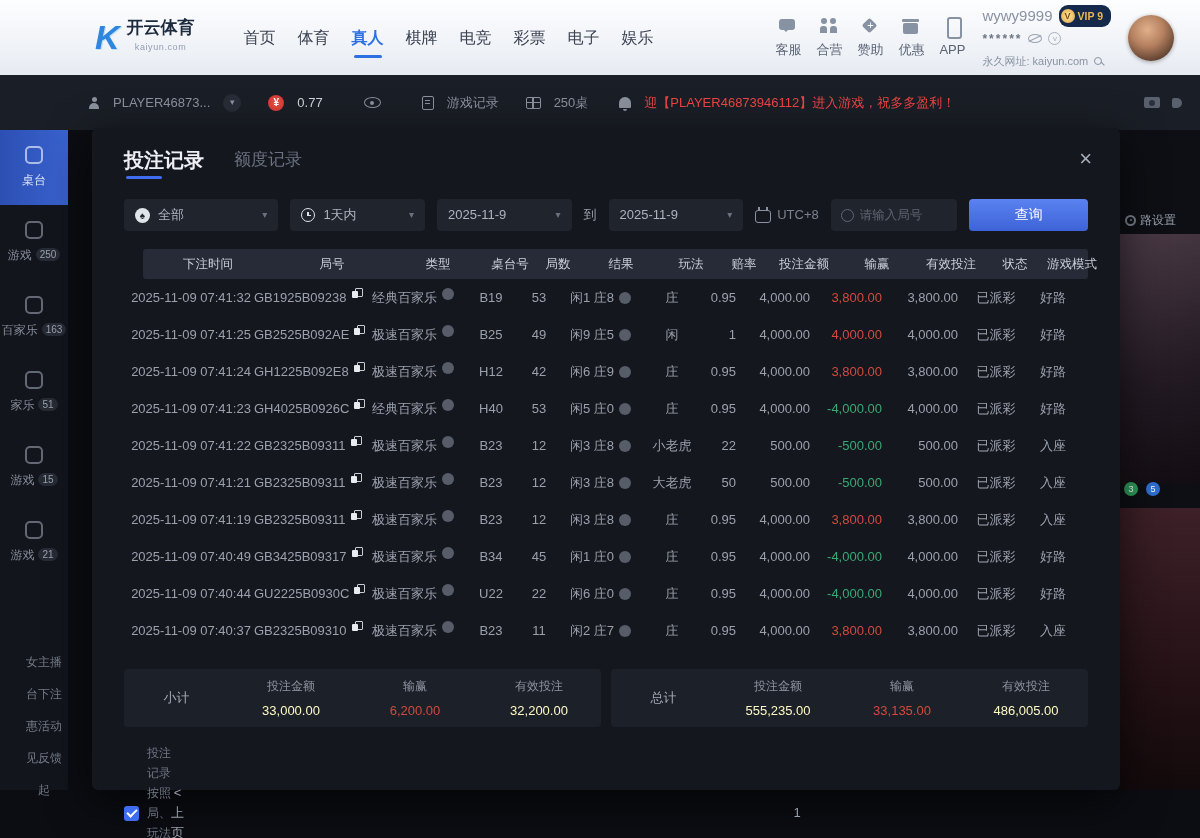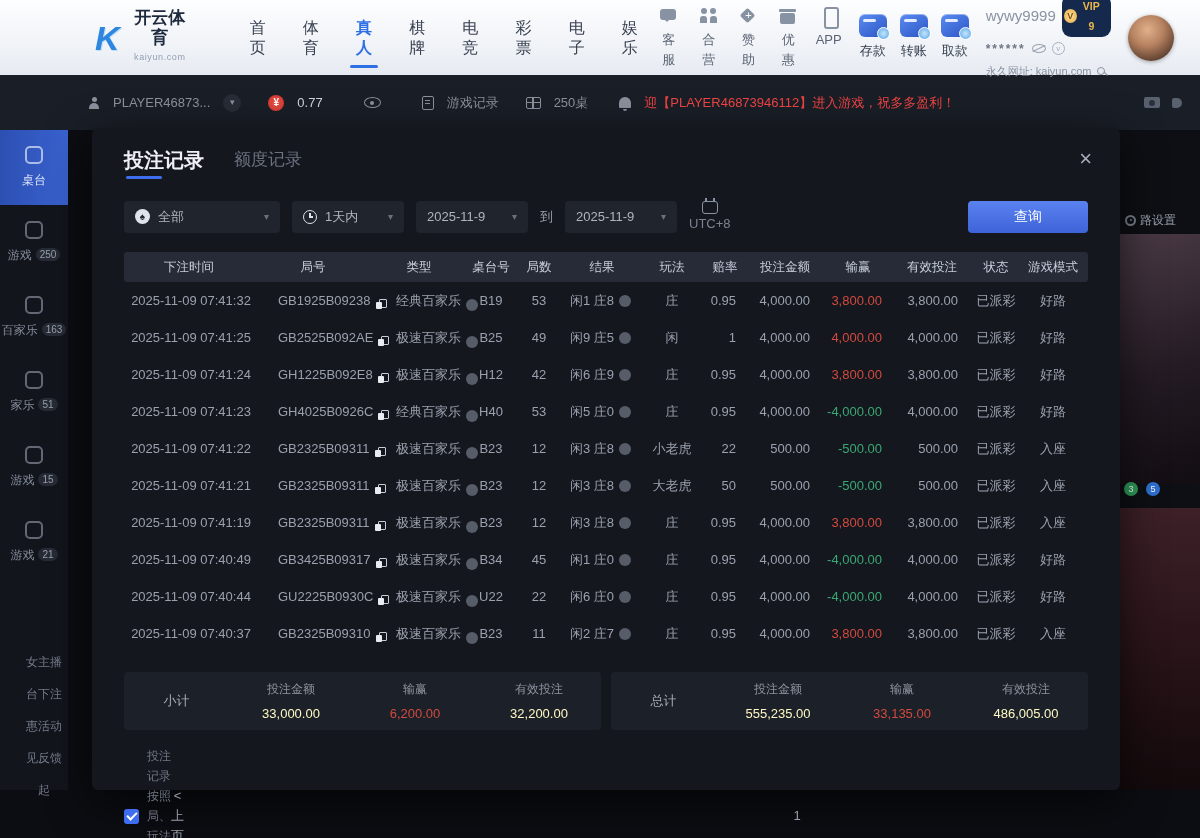--- a/index.html
+++ b/index.html
@@ -119,45 +119,45 @@
   .modal{position:absolute;top:128px;left:92px;width:1028px;height:662px;background:#14171e;border-radius:6px;z-index:10;
     padding:0 32px;box-shadow:0 12px 44px rgba(0,0,0,.65);}
   .modal-tabs{display:flex;gap:30px;padding-top:22px;align-items:center;}
   .mtab{font-size:17px;color:#6b7280;cursor:pointer;position:relative;padding-bottom:9px;}
   .mtab.active{font-size:20px;color:#eef0f5;font-weight:bold;}
   .mtab.active::after{content:"";position:absolute;left:2px;bottom:0;width:36px;height:3px;background:#3f6df0;border-radius:2px;}
   .close-x{position:absolute;top:20px;right:28px;font-size:22px;color:#a7adbb;cursor:pointer;line-height:1;}
 
   .filters{display:flex;align-items:center;gap:12px;margin-top:20px;}
   .fsel{height:32px;background:#20242d;border-radius:4px;display:flex;align-items:center;gap:8px;padding:0 11px;color:#aeb4c0;font-size:13px;cursor:pointer;}
-  .w156{width:156px;}.w118{width:112px;}
+  .w156{width:156px;}.w118{width:136px;}
   .chev{margin-left:auto;color:#6a7080;font-size:10px;}
   .ic-suit{width:15px;height:15px;border-radius:50%;background:#dfe3ea;color:#20232b;font-size:10px;line-height:15px;text-align:center;flex:0 0 auto;}
   .ic-suit::after{content:"♠";}
   .ic-clock{width:14px;height:14px;border:1.5px solid #dfe3ea;border-radius:50%;position:relative;flex:0 0 auto;}
   .ic-clock::before{content:"";position:absolute;left:5px;top:2.5px;width:1.5px;height:4px;background:#dfe3ea;}
   .ic-clock::after{content:"";position:absolute;left:5px;top:5.5px;width:4px;height:1.5px;background:#dfe3ea;}
   .to-label{color:#9aa0ac;font-size:13px;}
-  .tz{display:flex;align-items:center;color:#7b8290;font-size:13px;flex-direction:column;}
+  .tz{display:flex;align-items:center;gap:6px;color:#7b8290;font-size:13px;}
   .ic-cal{width:16px;height:13px;border:1.5px solid #8a93a3;border-radius:3px;position:relative;margin-top:2px;}
   .ic-cal::before{content:"";position:absolute;left:2px;top:-4px;width:2px;height:3px;background:#8a93a3;}
   .ic-cal::after{content:"";position:absolute;right:2px;top:-4px;width:2px;height:3px;background:#8a93a3;}
   .finput{width:128px;height:32px;background:#20242d;border-radius:4px;display:flex;align-items:center;gap:6px;padding:0 10px;}
   .ic-round{width:13px;height:13px;border:1.5px solid #5f6673;border-radius:50%;flex:0 0 auto;}
   .finput input{background:transparent;border:none;outline:none;color:#aeb4c0;font-size:12.5px;width:100%;}
   .finput input::placeholder{color:#5d6470;}
   .search-btn{margin-left:auto;width:120px;height:32px;background:linear-gradient(180deg,#5b82f0,#3d63d8);border:none;border-radius:4px;color:#fff;font-size:14px;cursor:pointer;}
 
   .grid13{display:grid;grid-template-columns:130px 118px 94px 50px 46px 80px 60px 46px 74px 72px 76px 52px 62px;align-items:center;}
-  .thead{margin-top:18px;background:#262b37;border-radius:3px;height:30px;color:#c9cedb;font-size:12.5px;}
+  .thead{margin-top:18px;background:#262b37;border-radius:3px;height:30px;color:#c9cedb;font-size:12.5px;margin-left:19px;}
   .th{text-align:center;white-space:nowrap;}
   .trow{height:37px;font-size:13px;color:#9aa1ad;}
   .td{white-space:nowrap;}
   .c-time{padding-left:4px;}
-  .c-round,.c-type{display:flex;align-items:flex-end;gap:5px;margin-left:24px;}
+  .c-round,.c-type{display:flex;align-items:flex-start;gap:5px;}
   .c-result{display:flex;align-items:center;gap:5px;padding-left:8px;}
   .c-c{text-align:center;}
   .c-r{text-align:right;padding-right:12px;}
   .win{color:#d24a3e;}
   .loss{color:#3aa873;}
   .ic-copy{position:relative;width:11px;height:12px;display:inline-block;flex:0 0 auto;}
   .ic-copy::before{content:"";position:absolute;left:3px;top:0;width:6px;height:7px;border:1px solid #c7ccd6;border-radius:1px;}
   .ic-copy::after{content:"";position:absolute;left:0;top:3px;width:6px;height:7px;background:#e8ebf0;border-radius:1px;}
   .ic-info{width:12px;height:12px;border-radius:50%;background:#565c68;display:inline-block;flex:0 0 auto;}
 
@@ -214,34 +214,20 @@
      <span class="qi qi-sponsor"></span>
      <span>赞助</span>
           </div>
           <div class="qitem">
      <span class="qi qi-gift"></span>
      <span>优惠</span>
           </div>
           <div class="qitem">
      <span class="qi qi-phone"></span>
      <span>APP</span>
-          </div>
-        </div>
-      <div class="wallet" id="wallet-links">
-          <div class="witem">
-     <span class="wi"></span>
-     <span class="lbl">存款</span>
-          </div>
-          <div class="witem">
-     <span class="wi"></span>
-     <span class="lbl">转账</span>
-          </div>
-          <div class="witem">
-     <span class="wi"></span>
-     <span class="lbl">取款</span>
           </div>
         </div>
       <div class="user-block">
         <div class="ub-row">
           <span class="uname">wywy9999</span>
           <span class="vip-pill">
             <span class="vip-medal"></span>
             <span class="vip-text">VIP 9</span>
           </span>
         </div>
@@ -397,20 +383,24 @@
       </div>
       <span class="to-label">到</span>
       <div class="fsel w118">
         <span>2025-11-9</span>
         <span class="chev">▾</span>
       </div>
       <div class="tz">
         <span class="ic-cal"></span>
         <span>UTC+8</span>
       </div>
+      <div class="finput">
+        <span class="ic-round"></span>
+        <input type="text" placeholder="请输入局号" style="">
+      </div>
       <button class="search-btn">查询</button>
     </div>
 
     <div class="thead grid13" id="thead">
         <div class="th">下注时间</div>
         <div class="th">局号</div>
         <div class="th">类型</div>
         <div class="th">桌台号</div>
         <div class="th">局数</div>
         <div class="th">结果</div>

